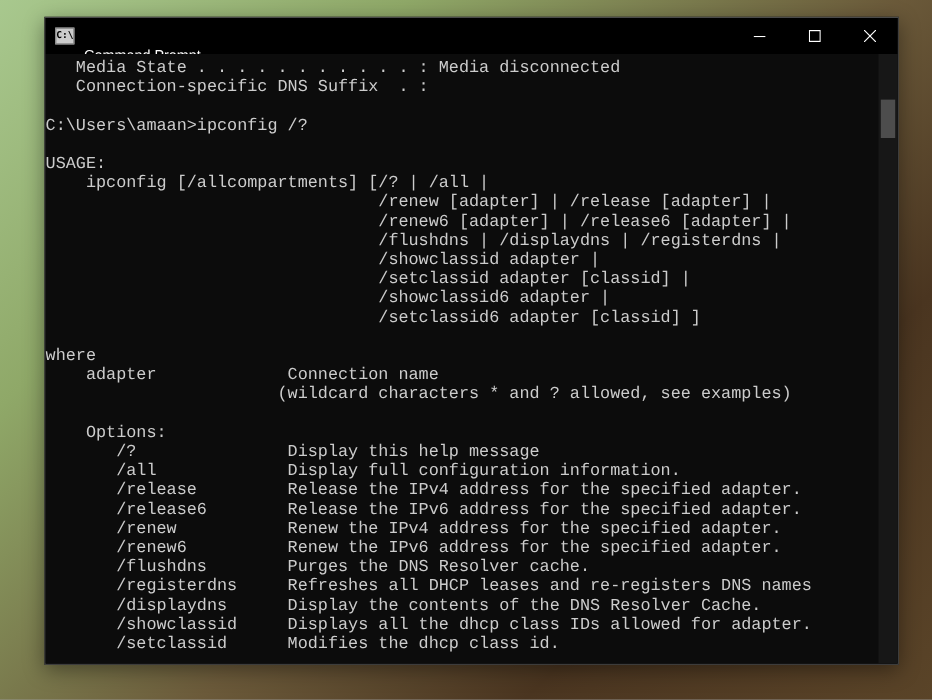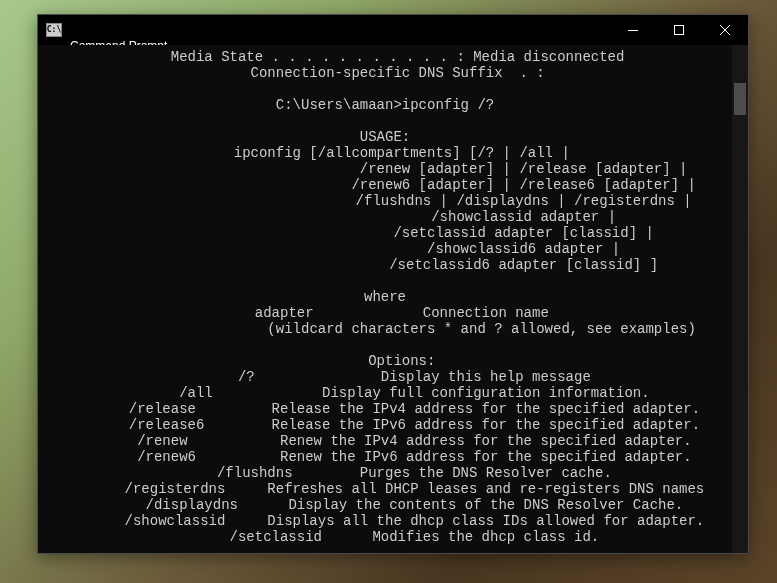--- a/index.html
+++ b/index.html
@@ -71,21 +71,20 @@
       color: #fff;
       cursor: default;
     }
     .title-btn svg {
       display: block;
     }
     .console-area {
       position: relative;
       height: calc(100% - 30px);
       background: #0c0c0c;
-      text-align: center;
     }
     .console {
       position: absolute;
       left: 0;
       top: 0;
       right: 16px;
       bottom: 0;
       padding: 4px 0 4px 0;
       overflow: hidden;
     }

